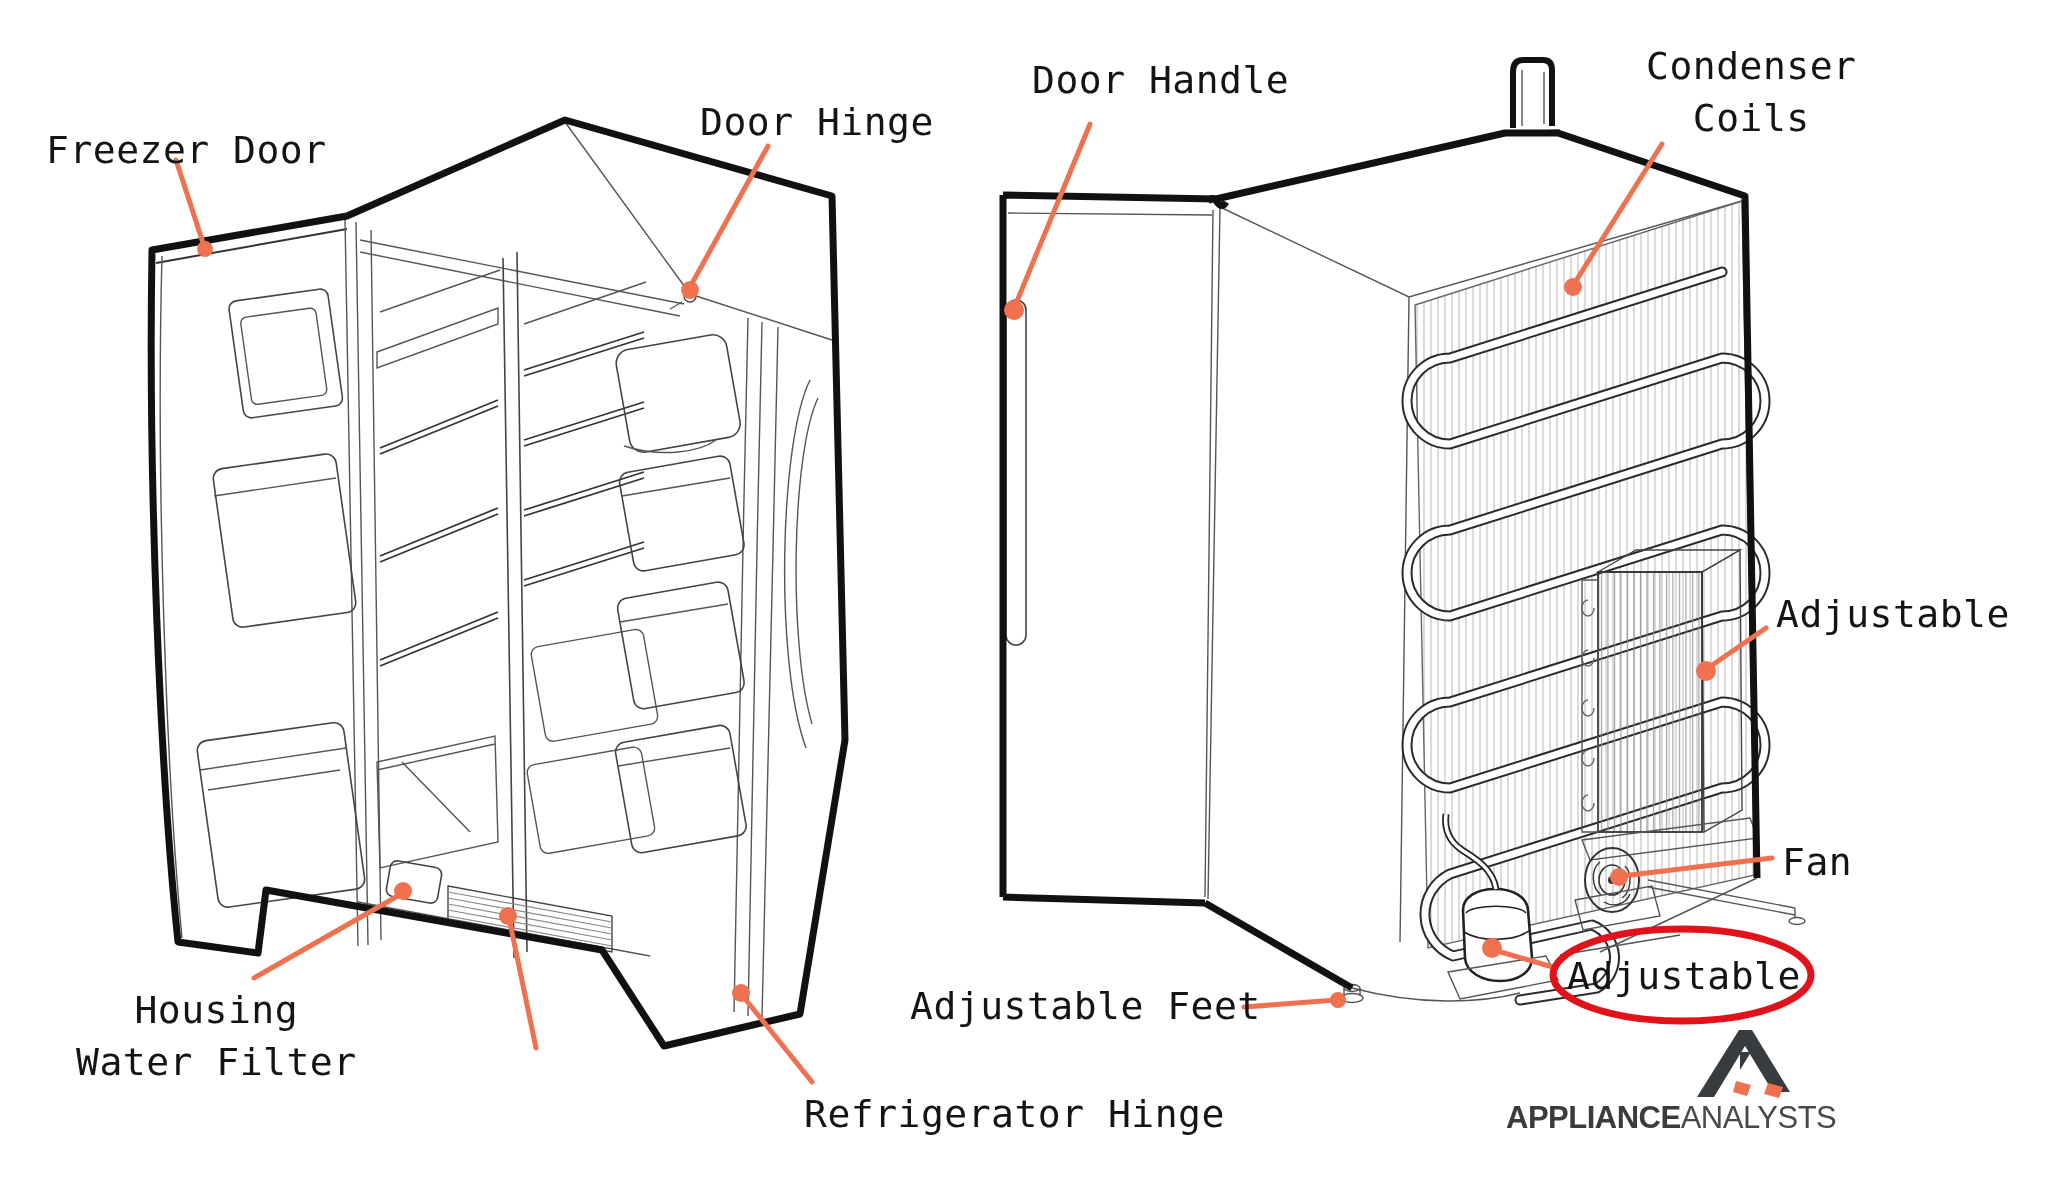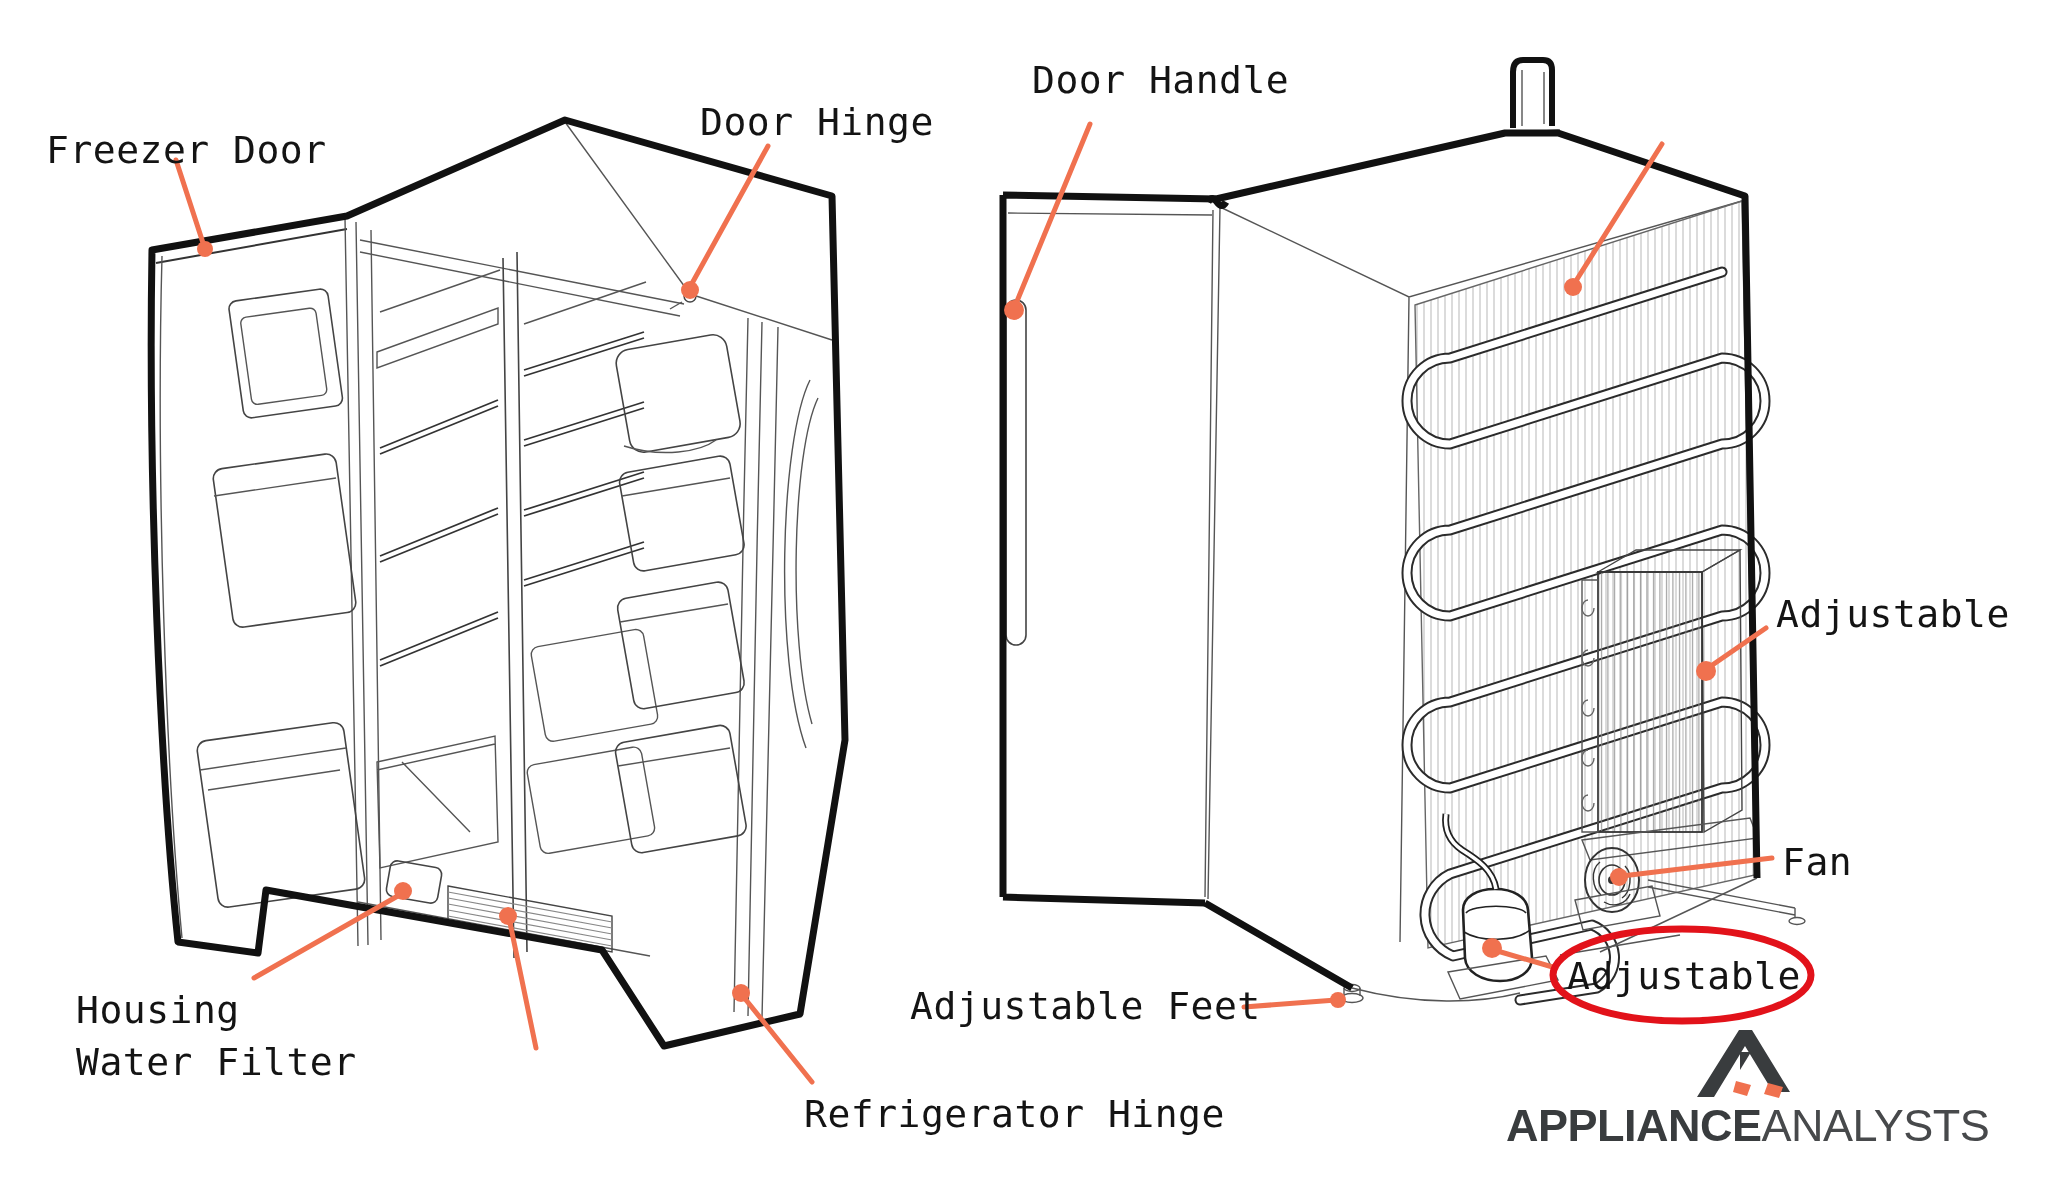--- a/index.html
+++ b/index.html
@@ -1,23 +1,23 @@
 <!DOCTYPE html>
 <html><head>
 <meta charset="utf-8">
 <style>
   html,body{margin:0;padding:0;background:#fff;}
   #stage{position:relative;width:2048px;height:1188px;background:#fff;overflow:hidden;
          font-family:"DejaVu Sans Mono",monospace;}
   #art{position:absolute;left:0;top:0;}
   .lbl{position:absolute;font:38px/52px "DejaVu Sans Mono",monospace;color:#141414;
-       white-space:nowrap;letter-spacing:0.5px;}
+       white-space:nowrap;letter-spacing:0.5px;text-align:center;}
   .lbl span{display:block;}
   #logo-text{position:absolute;left:1506px;top:1100px;
-             font-family:"Liberation Sans",sans-serif;font-size:45px;letter-spacing:-0.5px;
+             font-family:"Liberation Sans",sans-serif;font-size:31px;letter-spacing:-0.5px;
              white-space:nowrap;}
   #logo-text .b{font-weight:800;color:#393c3e;}
   #logo-text .l{font-weight:300;color:#47494b;}
 </style>
 </head>
 <body>
 
 <div id="stage">
 
 <svg id="art" width="2048" height="1188" viewBox="0 0 2048 1188">
@@ -202,20 +202,24 @@
     <path d="M1697,1097 L1739,1030 L1752,1030 L1790,1092 L1773,1092 L1745,1046 L1714,1097 Z" fill="#393c3e"></path>
     <path d="M1740,1052 L1751,1052 L1740,1070 Z" fill="#393c3e"></path>
     <path d="M1736,1081 L1751,1085 L1747,1096 L1733,1092 Z" fill="#f0714f"></path>
     <path d="M1768,1083 L1783,1087 L1779,1098 L1764,1094 Z" fill="#f0714f"></path>
   </g>
 </svg>
 
 <div class="lbl" style="left:46px;top:124px">Freezer Door</div>
 <div class="lbl" style="left:700px;top:96px">Door Hinge</div>
 <div class="lbl" style="left:1032px;top:54px">Door Handle</div>
+<div class="lbl" style="left:1646px;top:40px">
+  <span>Condenser</span>
+  <span>Coils</span>
+</div>
 <div class="lbl" style="left:1776px;top:588px">Adjustable</div>
 <div class="lbl" style="left:1782px;top:836px">Fan</div>
 <div class="lbl" style="left:1567px;top:950px">Adjustable</div>
 <div class="lbl" style="left:910px;top:980px">Adjustable Feet</div>
 <div class="lbl" style="left:76px;top:984px">
   <span>Housing</span>
   <span>Water Filter</span>
 </div>
 <div class="lbl" style="left:804px;top:1088px">Refrigerator Hinge</div>
 

